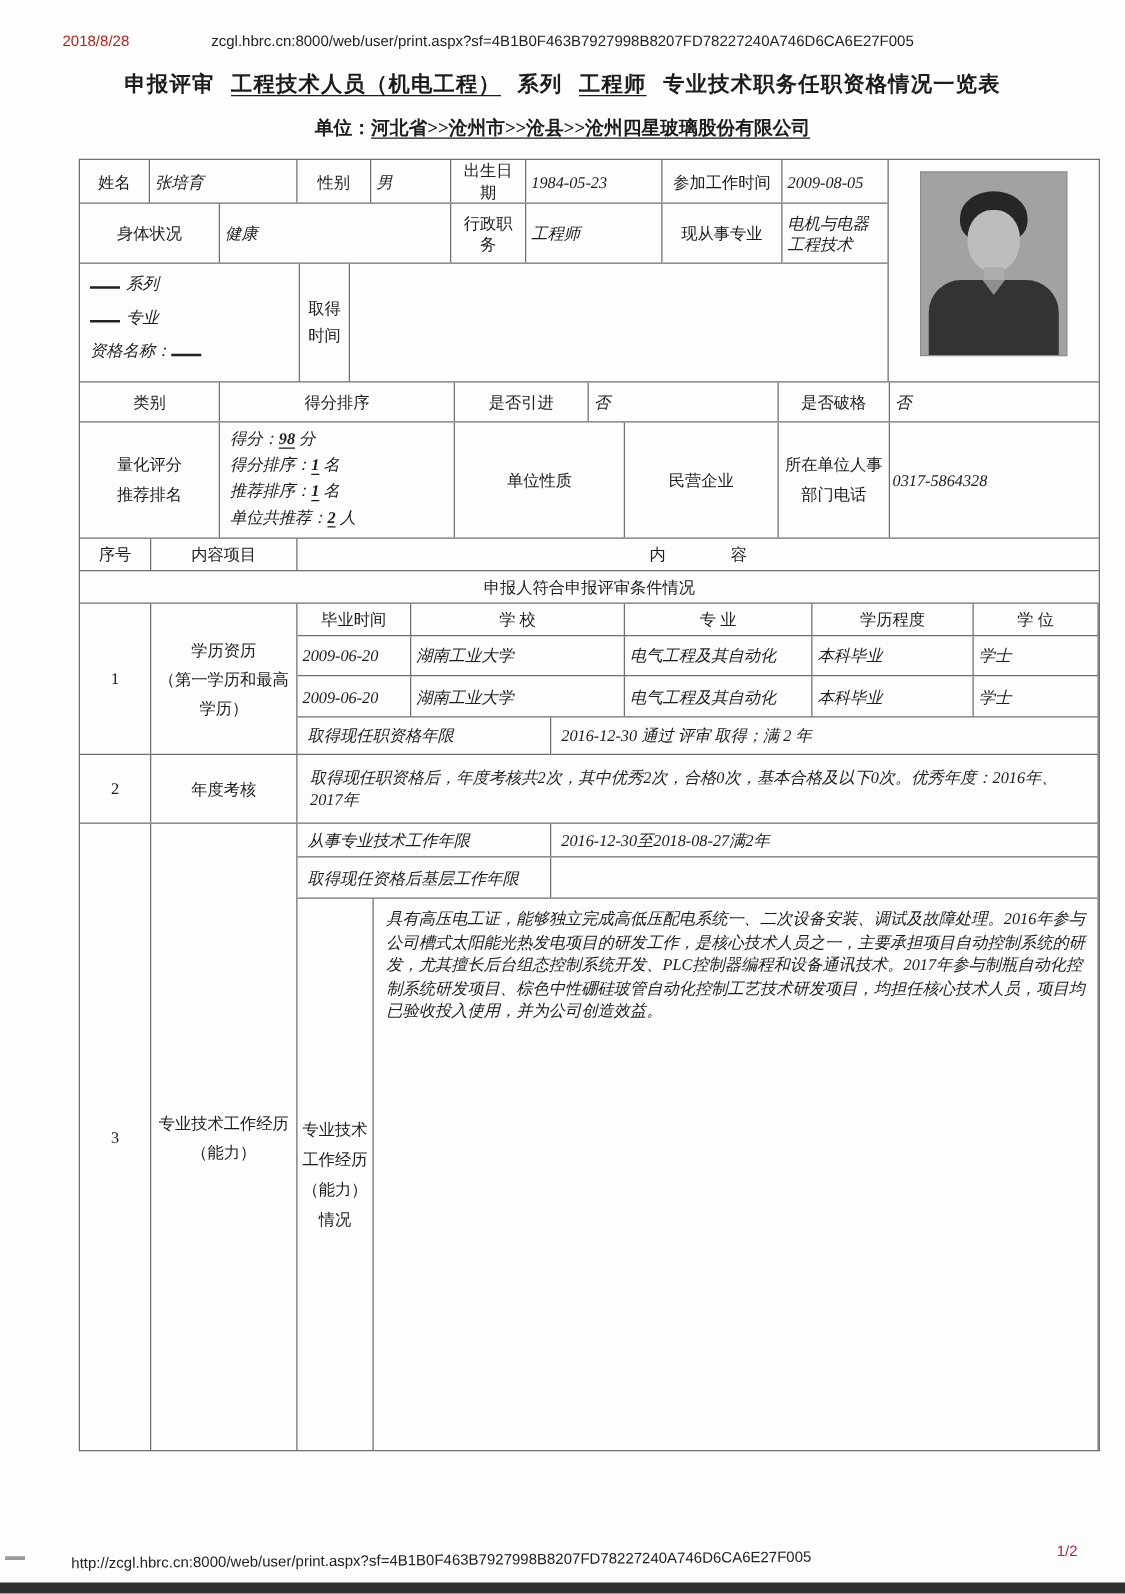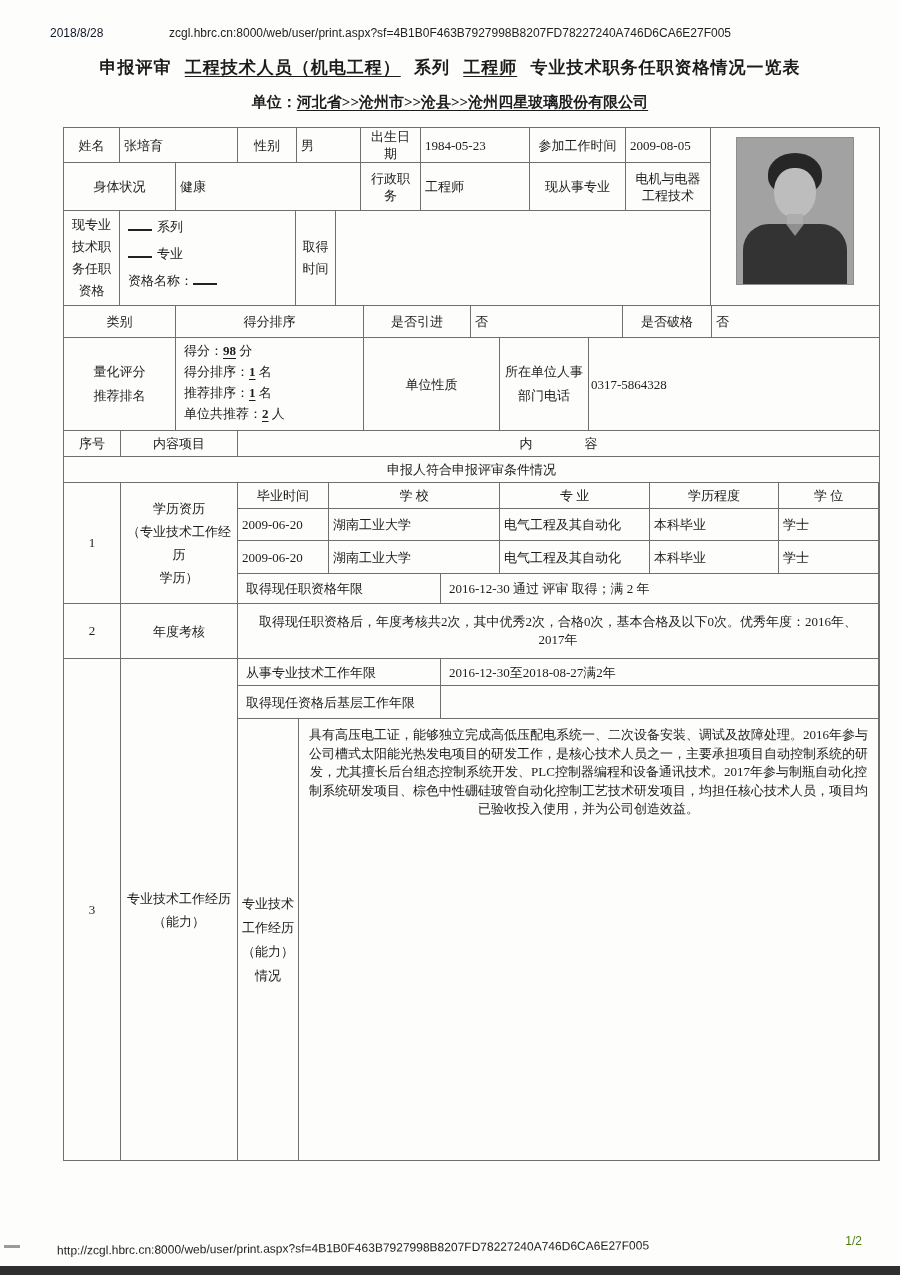--- a/index.html
+++ b/index.html
@@ -3,35 +3,35 @@
 <meta charset="utf-8">
 <style>
   * { box-sizing: border-box; margin: 0; padding: 0; }
   :root { --bc: #6f6f6f; --ink: #1c1c1c; }
   html,body { background:#e8e8e8; }
   .page {
     position: relative; width: 900px; height: 1275px; margin: 0 auto;
     background: #fdfdfc; overflow: hidden;
     font-family: "Liberation Serif", "DejaVu Serif", serif; color: var(--ink);
   }
-  .print-date { position:absolute; left:50px; top:26px; font:12px "Liberation Sans", sans-serif; color:#0f172a; }
+  .print-date { position:absolute; left:50px; top:26px; font:12px "Liberation Sans", sans-serif; color:#b91c1c; }
   .print-url  { position:absolute; left:0; right:0; top:26px; text-align:center; font:12px "Liberation Sans", sans-serif; color:#222; }
   .doc-title  { position:absolute; left:0; right:0; top:56px; text-align:center; font-size:17px; font-weight:bold; letter-spacing:1px; }
   .doc-title .seg { margin:0 4px; }
   .unit-line  { position:absolute; left:0; right:0; top:93px; text-align:center; font-size:15px; font-weight:bold; }
   .u  { text-decoration: underline; text-underline-offset: 3px; }
   .b  { font-weight: bold; }
   .pre { white-space: pre; }
 
   .tbl { position:absolute; left:63px; top:127px; width:817px; border:1px solid var(--bc); font-size:13px; }
   .row { display:flex; border-bottom:1px solid var(--bc); }
   .c   { display:flex; align-items:center; justify-content:center; text-align:center;
          border-right:1px solid var(--bc); padding:2px 4px; line-height:17px; }
   .row > .c:last-child { border-right:none; }
-  .c.left { justify-content:flex-start; text-align:center; }
+  .c.left { justify-content:flex-start; text-align:left;font-style:italic; }
   .c.col  { flex-direction:column; }
   .c.alignleft { align-items:flex-start; }
 
   .secA { display:flex; border-bottom:1px solid var(--bc); }
   .secA-left { width:647px; border-right:1px solid var(--bc); }
   .secA-left .row:last-child { border-bottom:none; }
   .photo-cell { flex:1; display:flex; align-items:flex-start; justify-content:center; }
   .photo { position:relative; width:116px; height:146px; margin-top:10px; background:#a2a2a2; overflow:hidden; box-shadow:0 0 0 1px #8d8d8d; }
   .photo .hair { position:absolute; top:15px; left:31px; width:54px; height:42px; background:#262626; border-radius:50% 50% 42% 42%; }
   .photo .face { position:absolute; top:30px; left:37px; width:42px; height:50px; background:#bdbdbd; border-radius:46% 46% 50% 50%; }
@@ -47,21 +47,21 @@
   .item.last { border-bottom:none; }
   .num    { width:57px;  border-right:1px solid var(--bc); display:flex; align-items:center; justify-content:center; }
   .ilabel { width:117px; border-right:1px solid var(--bc); display:flex; flex-direction:column; align-items:center; justify-content:center; text-align:center; line-height:23px; padding:2px; }
   .icontent { flex:1; display:flex; flex-direction:column; }
   .subrow { display:flex; border-bottom:1px solid var(--bc); }
   .icontent .subrow:last-child { border-bottom:none; }
 
   .para { padding:7px 10px; line-height:18.5px; text-align:left; }
 
   .footer-url  { position:absolute; left:57px; top:1241px; font:12px "Liberation Sans", sans-serif; color:#222; transform:rotate(-0.5deg); }
-  .footer-page { position:absolute; right:38px; top:1234px; font:12px "Liberation Sans", sans-serif; color:#4d7c0f; }
+  .footer-page { position:absolute; right:38px; top:1234px; font:12px "Liberation Sans", sans-serif; color:#be185d; }
   .scan-band   { position:absolute; left:0; right:0; bottom:0; height:9px; background:#2f2f2f; }
   .scan-dash   { position:absolute; left:4px; top:1245px; width:16px; height:3px; background:#9a9a9a; }
 </style>
 </head>
 <body>
 
 <div class="page">
 
   <div class="print-date">2018/8/28</div>
   <div class="print-url">zcgl.hbrc.cn:8000/web/user/print.aspx?sf=4B1B0F463B7927998B8207FD78227240A746D6CA6E27F005</div>
@@ -94,21 +94,20 @@
         </div>
         <div class="row" style="height:48px">
           <div class="c" style="width:112px">身体状况</div>
           <div class="c left" style="width:185px">健康</div>
           <div class="c" style="width:60px">行政职务</div>
           <div class="c left" style="width:109px">工程师</div>
           <div class="c" style="width:96px">现从事专业</div>
           <div class="c left" style="flex:1">电机与电器工程技术</div>
         </div>
         <div class="row" style="height:94px">
-          <div class="c" style="width:56px; padding:2px; line-height:22px">现专业技术职务任职资格</div>
           <div class="c col alignleft left" style="width:176px; padding-left:8px">
             <div class="mline"><span class="blank"></span><span>系列</span></div>
             <div class="mline"><span class="blank"></span><span>专业</span></div>
             <div class="mline"><span>资格名称：</span><span class="blank"></span></div>
           </div>
           <div class="c" style="width:40px; line-height:22px">取得时间</div>
           <div class="c" style="width:48px"></div>
         </div>
       </div>
       <div class="photo-cell">
@@ -136,20 +135,21 @@
         <div>量化评分</div>
         <div>推荐排名</div>
       </div>
       <div class="c col alignleft left" style="width:188px; padding-left:8px">
         <div class="qline"><span>得分：</span><span class="u b">98</span><span> 分</span></div>
         <div class="qline"><span>得分排序：</span><span class="u b">1</span><span> 名</span></div>
         <div class="qline"><span>推荐排序：</span><span class="u b">1</span><span> 名</span></div>
         <div class="qline"><span>单位共推荐：</span><span class="u b">2</span><span> 人</span></div>
       </div>
       <div class="c" style="width:136px">单位性质</div>
+      <div class="c" style="width:123px">民营企业</div>
       <div class="c col" style="width:89px; line-height:24px">
         <div>所在单位人事</div>
         <div>部门电话</div>
       </div>
       <div class="c left" style="flex:1; padding-left:2px">0317-5864328</div>
     </div>
 
     <div class="row" style="height:26px">
       <div class="c" style="width:57px">序号</div>
       <div class="c" style="width:117px">内容项目</div>
@@ -157,21 +157,21 @@
     </div>
 
     <div class="row" style="height:26px">
       <div class="c" style="flex:1">申报人符合申报评审条件情况</div>
     </div>
 
     <div class="item">
       <div class="num">1</div>
       <div class="ilabel">
         <div>学历资历</div>
-        <div>（专业技术工作经历</div>
+        <div>（第一学历和最高</div>
         <div>学历）</div>
       </div>
       <div class="icontent">
         <div class="subrow" style="height:26px">
           <div class="c pre" style="width:91px">毕业时间</div>
           <div class="c pre" style="width:171px">学 校</div>
           <div class="c pre" style="width:150px">专 业</div>
           <div class="c pre" style="width:129px">学历程度</div>
           <div class="c pre" style="flex:1">学 位</div>
         </div>

